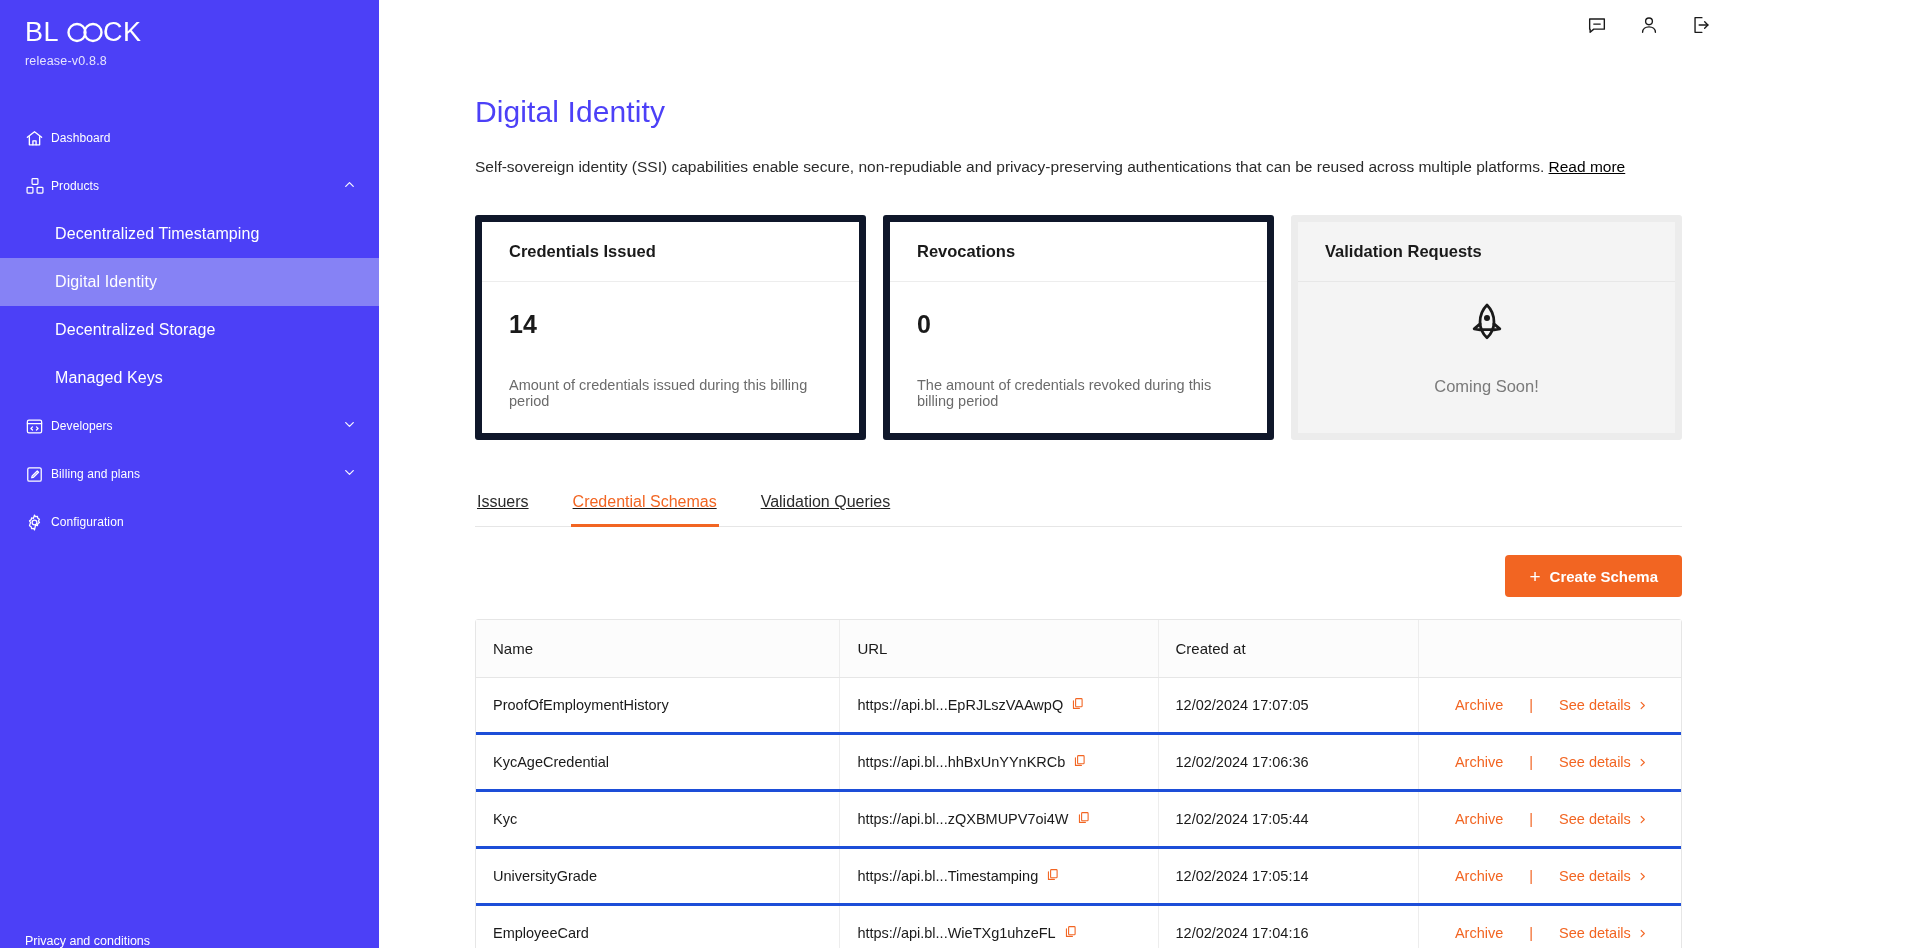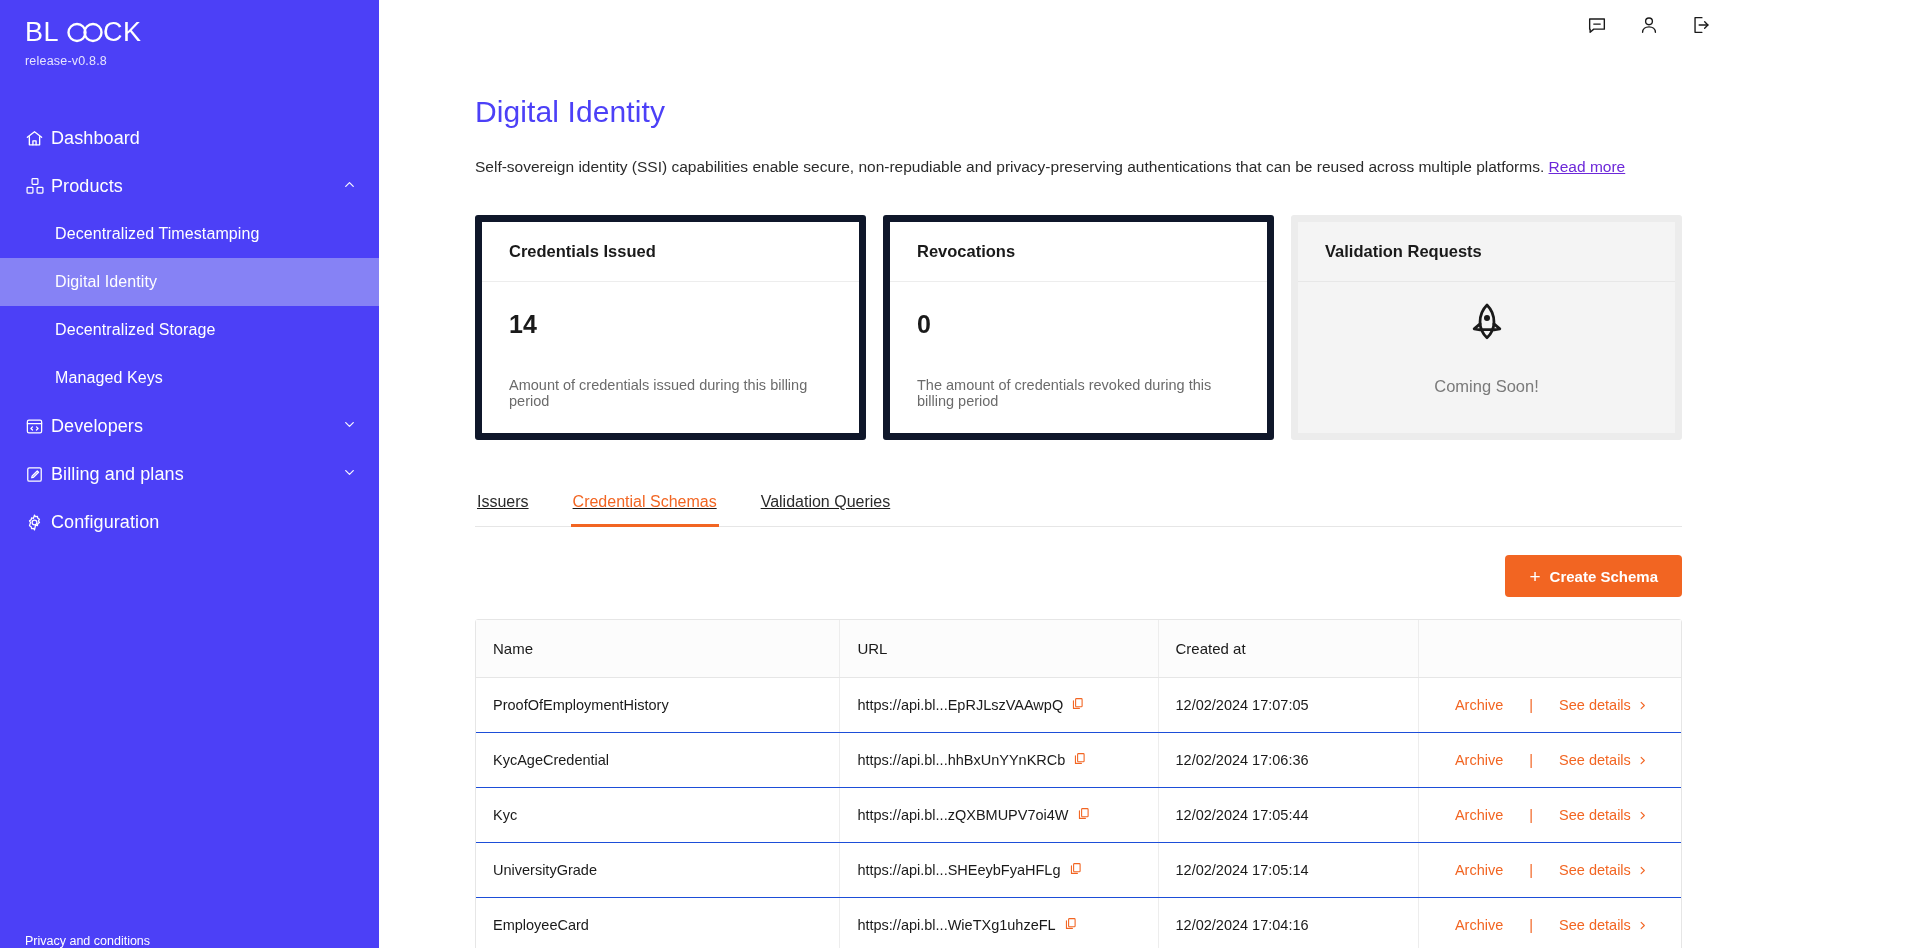--- a/index.html
+++ b/index.html
@@ -24,21 +24,21 @@
   .brand-version {
     font-size: 12.5px; color: #e6e4ff; margin-top: 6px; letter-spacing: .2px;
   }
   .nav { margin-top: 46px; }
   .nav-item {
     display: flex; align-items: center;
     height: 48px; padding: 0 22px 0 25px;
     cursor: pointer; position: relative;
   }
   .nav-item .ico { width: 26px; flex: 0 0 26px; display:flex; align-items:center; justify-content:flex-start; }
-  .nav-label { font-size: 18px; color: #ffffff; letter-spacing: .1px; }
+  .nav-label { font-size: 12px; color: #ffffff; letter-spacing: .1px; }
   .nav-item .chev { margin-left: auto; opacity: .95; }
   .sub-item {
     display:flex; align-items:center;
     height: 48px; padding-left: 55px; cursor:pointer;
   }
   .sub-item .nav-label { font-size: 16px; }
   .sub-item.active { background: #8682f5; }
   .footer-link {
     position: absolute; bottom: 0; left: 25px;
     font-size: 12.5px; color: #ffffff; cursor: pointer;
@@ -53,21 +53,21 @@
   .topbar .tb-icon { cursor: pointer; display:flex; align-items:center; }
 
   .content { padding: 45px 58px 0 96px; }
 
   .page-title {
     font-size: 30px; color: #4c40f7; font-weight: 400; letter-spacing: .1px;
   }
   .page-desc {
     margin-top: 26px; font-size: 15.5px; color: #2b2b2b; line-height: 1.5;
   }
-  .read-more { color: #6d28d9; text-decoration: underline; cursor: pointer; margin-top: 28px; }
+  .read-more { color: #000000; text-decoration: underline; cursor: pointer; margin-top: 28px; }
 
   
   .cards { display: flex; gap: 17px; margin-top: 37px; }
   .card {
     flex: 1 1 0; border: 7px solid #0f172a; border-radius: 3px;
     background: #ffffff; min-height: 215px; display:flex; flex-direction:column;
   }
   .card.disabled { background: #f4f4f4; border-color: #ececec; }
   .card-head {
     padding: 20px 27px; font-size: 16.5px; font-weight: 700; color: #1a1a1a;
@@ -109,21 +109,21 @@
   .table-wrap { margin-top: 22px; border: 1px solid #e6e6e6; border-radius: 3px; }
   table { width: 100%; border-collapse: collapse; table-layout: fixed; }
   thead th {
     text-align: left; font-size: 15px; font-weight: 400; color: #1a1a1a;
     padding: 20px 0 20px 17px; background: #fcfcfc;
     border-bottom: 1px solid #e6e6e6; border-right: 1px solid #ededed;
   }
   thead th:last-child { border-right: none; }
   tbody td {
     font-size: 14.5px; color: #1a1a1a; padding: 19px 0 19px 17px;
-    border-bottom: 1px solid #1d4ed8; border-right: 1px solid #ededed;
+    border-bottom: 3px solid #1d4ed8; border-right: 1px solid #ededed;
     white-space: nowrap; overflow: hidden;
   }
   tbody td:last-child { border-right: none; }
   tbody tr:last-child td { border-bottom: none; }
   .col-name  { width: 30.2%; }
   .col-url   { width: 26.4%; }
   .col-date  { width: 21.6%; }
   .col-act   { width: 21.8%; }
   .url-cell { display:flex; align-items:center; gap: 8px; }
   .actions {
@@ -419,21 +419,21 @@
                       </svg>
                   </span>
                 </span>
               </td>
             </tr>
 
             <tr>
               <td class="col-name">UniversityGrade</td>
               <td class="col-url">
                 <span class="url-cell">
-                  <span>https://api.bl...SHEeybFyaHFLg</span>
+                  <span>https://api.bl...Timestamping</span>
                   <span>
                     <svg width="13" height="13" viewBox="0 0 24 24" fill="none" stroke="#f26522" stroke-width="2" stroke-linecap="round" stroke-linejoin="round">
                       <rect x="8.5" y="3" width="12" height="15" rx="1.5"></rect>
                         <path d="M15.5 21H4.5V7"></path>
                     </svg>
                   </span>
                 </span>
               </td>
               <td class="col-date">12/02/2024 17:05:14</td>
               <td class="col-act">

